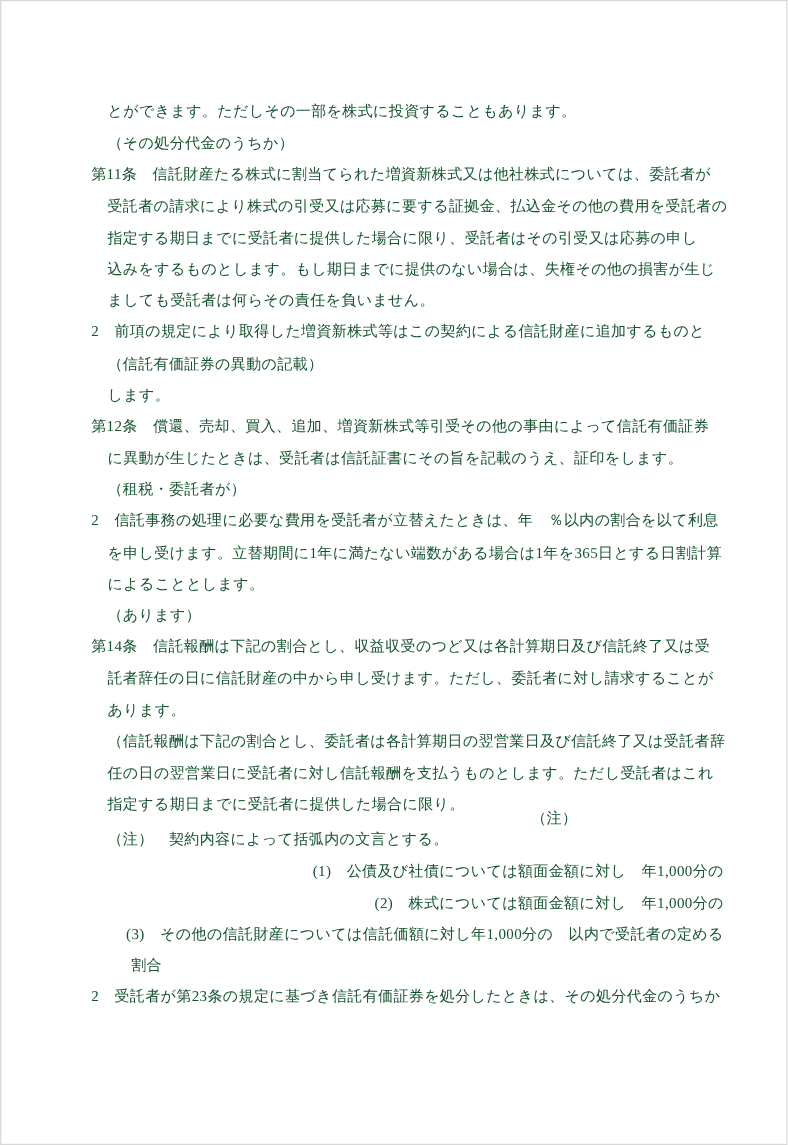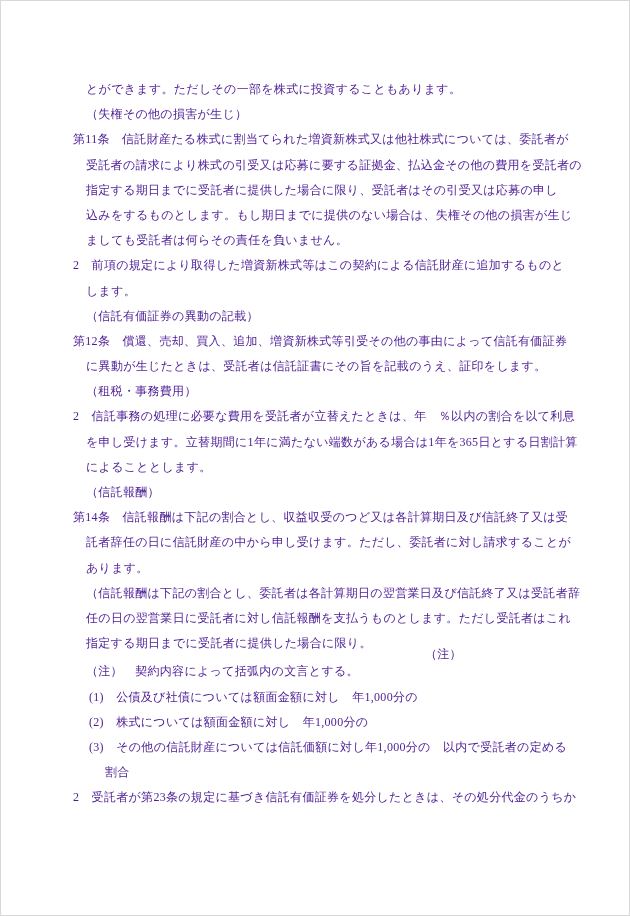--- a/index.html
+++ b/index.html
@@ -10,70 +10,70 @@
   .page {
     position: relative;
     width: 630px;
     height: 916px;
     margin: 0 auto;
     background: #ffffff;
     box-sizing: border-box;
     border: 1px solid #d8d8d8;
     overflow: hidden;
     font-family: "Liberation Serif", "DejaVu Serif", serif;
-    color: #4c1d95;
+    color: #14532d;
   }
   .doc {
     position: absolute;
     top: 76px;
     left: 72px;
     right: 50px;
     font-size: 12px;
     letter-spacing: 0.3px;
   }
   .line {
     position: relative;
     line-height: 25.2px;
     height: 25.2px;
     white-space: nowrap;
   }
   .indent-0 { padding-left: 0; }
   .indent-1 { padding-left: 13px; }
-  .indent-2 { padding-left: 16px; }
+  .indent-2 { padding-left: 16px; text-align: right; }
   .indent-3 { padding-left: 32px; }
   .gap-before { margin-top: 3px; }
   .note-marker {
     position: absolute;
     left: 352px;
     top: 17px;
     line-height: 12px;
   }
 </style>
 </head>
 <body>
 
 <div class="page">
   <div class="doc">
       <div class="line indent-1"><span>とができます。ただしその一部を株式に投資することもあります。</span></div>
-      <div class="line indent-1"><span>（失権その他の損害が生じ）</span></div>
+      <div class="line indent-1"><span>（その処分代金のうちか）</span></div>
       <div class="line indent-0"><span>第11条　信託財産たる株式に割当てられた増資新株式又は他社株式については、委託者が</span></div>
       <div class="line indent-1"><span>受託者の請求により株式の引受又は応募に要する証拠金、払込金その他の費用を受託者の</span></div>
       <div class="line indent-1"><span>指定する期日までに受託者に提供した場合に限り、受託者はその引受又は応募の申し</span></div>
       <div class="line indent-1"><span>込みをするものとします。もし期日までに提供のない場合は、失権その他の損害が生じ</span></div>
       <div class="line indent-1"><span>ましても受託者は何らその責任を負いません。</span></div>
       <div class="line indent-0"><span>2　前項の規定により取得した増資新株式等はこの契約による信託財産に追加するものと</span></div>
+      <div class="line indent-1"><span>（信託有価証券の異動の記載）</span></div>
       <div class="line indent-1"><span>します。</span></div>
-      <div class="line indent-1"><span>（信託有価証券の異動の記載）</span></div>
       <div class="line indent-0"><span>第12条　償還、売却、買入、追加、増資新株式等引受その他の事由によって信託有価証券</span></div>
       <div class="line indent-1"><span>に異動が生じたときは、受託者は信託証書にその旨を記載のうえ、証印をします。</span></div>
-      <div class="line indent-1"><span>（租税・事務費用）</span></div>
+      <div class="line indent-1"><span>（租税・委託者が）</span></div>
       <div class="line indent-0"><span>2　信託事務の処理に必要な費用を受託者が立替えたときは、年　％以内の割合を以て利息</span></div>
       <div class="line indent-1"><span>を申し受けます。立替期間に1年に満たない端数がある場合は1年を365日とする日割計算</span></div>
       <div class="line indent-1"><span>によることとします。</span></div>
-      <div class="line indent-1"><span>（信託報酬）</span></div>
+      <div class="line indent-1"><span>（あります）</span></div>
       <div class="line indent-0"><span>第14条　信託報酬は下記の割合とし、収益収受のつど又は各計算期日及び信託終了又は受</span></div>
       <div class="line indent-1"><span>託者辞任の日に信託財産の中から申し受けます。ただし、委託者に対し請求することが</span></div>
       <div class="line indent-1"><span>あります。</span></div>
       <div class="line indent-1"><span>（信託報酬は下記の割合とし、委託者は各計算期日の翌営業日及び信託終了又は受託者辞</span></div>
       <div class="line indent-1"><span>任の日の翌営業日に受託者に対し信託報酬を支払うものとします。ただし受託者はこれ</span></div>
       <div class="line indent-1"><span>指定する期日までに受託者に提供した場合に限り。</span><span class="note-marker">（注）</span></div>
       <div class="line indent-1 gap-before"><span>（注）　契約内容によって括弧内の文言とする。</span></div>
       <div class="line indent-2"><span>(1)　公債及び社債については額面金額に対し　年1,000分の</span></div>
       <div class="line indent-2"><span>(2)　株式については額面金額に対し　年1,000分の</span></div>
       <div class="line indent-2"><span>(3)　その他の信託財産については信託価額に対し年1,000分の　以内で受託者の定める</span></div>

